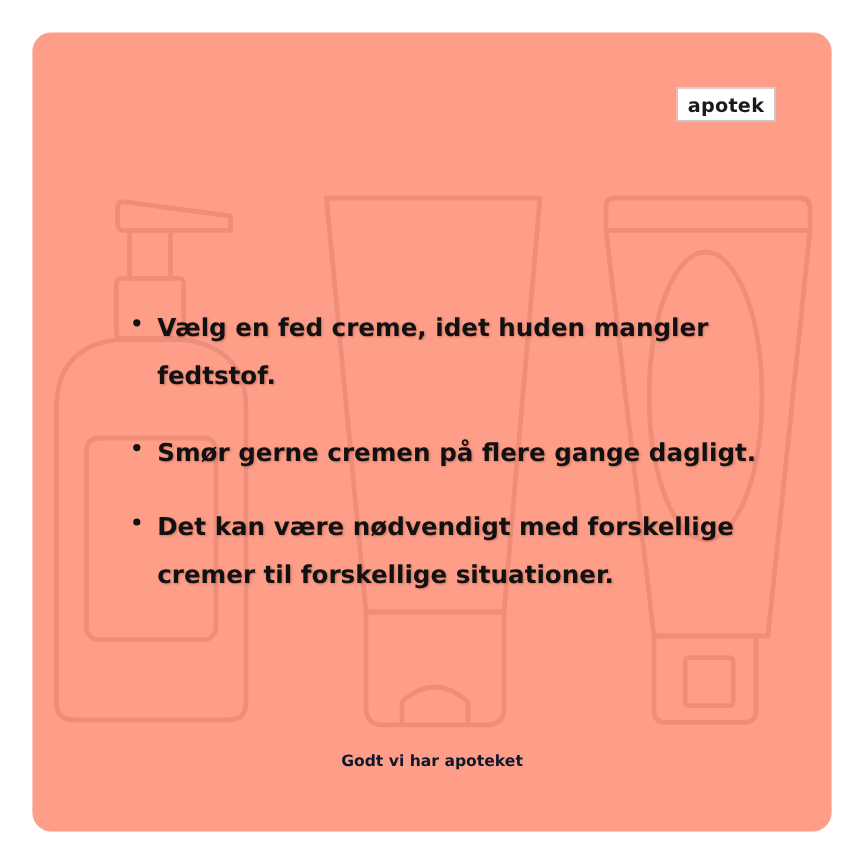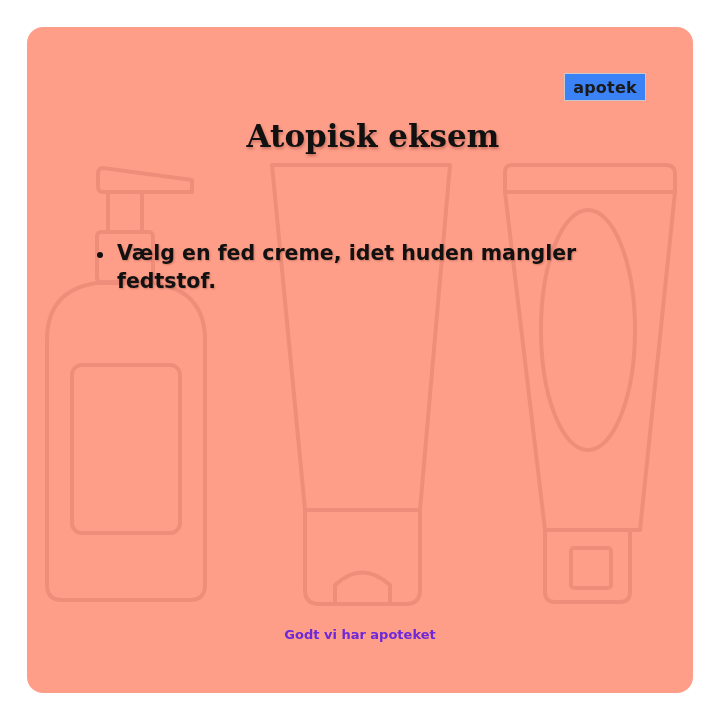--- a/index.html
+++ b/index.html
@@ -9,52 +9,52 @@
     font-family: "DejaVu Sans", sans-serif;
   }
   .card {
     position: absolute; left: 27px; top: 27px; width: 666px; height: 666px;
     background: #FF9E88; border-radius: 16px; overflow: hidden;
   }
   .bg-art { position: absolute; left: -27px; top: -27px; width: 720px; height: 720px; }
   .bg-art * { fill: none; stroke: #EE8E7A; stroke-width: 4; stroke-linejoin: round; stroke-linecap: round; }
   .logo {
     position: absolute; left: 537px; top: 46px; width: 82px; height: 28px;
-    background: #3b82f6; border: 1px solid #c9c9c9; box-sizing: border-box;
+    background: #ffffff; border: 1px solid #c9c9c9; box-sizing: border-box;
     display: flex; align-items: center; justify-content: center;
     font-family: "DejaVu Sans", sans-serif; font-weight: bold; font-size: 16px;
     color: #1a1a1a; letter-spacing: 0.2px;
   }
   .title {
     position: absolute; left: 0; top: 85px; width: 666px; text-align: center;
     font-family: "DejaVu Serif", serif; font-weight: bold; font-size: 31px;
     line-height: 48px; color: #111111;
     text-shadow: 1px 2px 3px rgba(90,30,20,0.35);
   }
   .title div { white-space: nowrap; }
   .title .l1 { padding-left: 26px; }
   .bullets {
     position: absolute; left: 70px; top: 212px; width: 560px;
-    list-style: none; margin: 0; padding: 0;
+    list-style: none; margin: 14px; padding: 0;
     font-family: "DejaVu Sans", sans-serif; font-weight: bold; font-size: 20.5px;
-    line-height: 28px; color: #111111;
+    line-height: 40px; color: #111111;
     text-shadow: 1px 1px 2px rgba(90,30,20,0.3);
   }
   .bullets li { position: relative; padding-left: 20px; margin-bottom: 26px; }
   .bullets li .dot {
     position: absolute; left: 0; top: 13px; width: 6px; height: 6px;
     border-radius: 50%; background: #111111;
   }
   .bullets li:nth-child(1) { margin-bottom: 24px; }
   .bullets li:nth-child(2) { margin-bottom: 22px; }
   .bullets li:nth-child(3) { margin-bottom: 25px; }
   .footer {
     position: absolute; left: 0; top: 600px; width: 666px; text-align: center;
     font-family: "DejaVu Sans", sans-serif; font-size: 13px; font-weight: bold;
-    color: #6d28d9;
+    color: #0f172a;
   }
 </style>
 </head>
 <body>
 
 <div class="card">
 
   <svg class="bg-art" viewBox="0 0 720 720">
 
     <g>
@@ -76,24 +76,31 @@
       <line x1="505" y1="192" x2="675" y2="192"></line>
       <ellipse cx="588" cy="330" rx="47" ry="120"></ellipse>
       <path d="M545,530 L630,530 L630,592 Q630,602 620,602 L555,602 Q545,602 545,592 Z"></path>
       <rect x="571" y="548" width="40" height="40" rx="3"></rect>
     </g>
   </svg>
 
   <div class="logo">apotek</div>
 
   <div class="title">
-    <div class="l1">Atopisk eksem</div>
   </div>
 
   <ul class="bullets">
     <li>
       <span class="dot"></span>
       <span>Vælg en fed creme, idet huden mangler fedtstof.</span>
     </li>
+    <li>
+      <span class="dot"></span>
+      <span>Smør gerne cremen på flere gange dagligt.</span>
+    </li>
+    <li>
+      <span class="dot"></span>
+      <span>Det kan være nødvendigt med forskellige cremer til forskellige situationer.</span>
+    </li>
   </ul>
 
   <div class="footer">Godt vi har apoteket</div>
 </div>
 
 </body></html>

